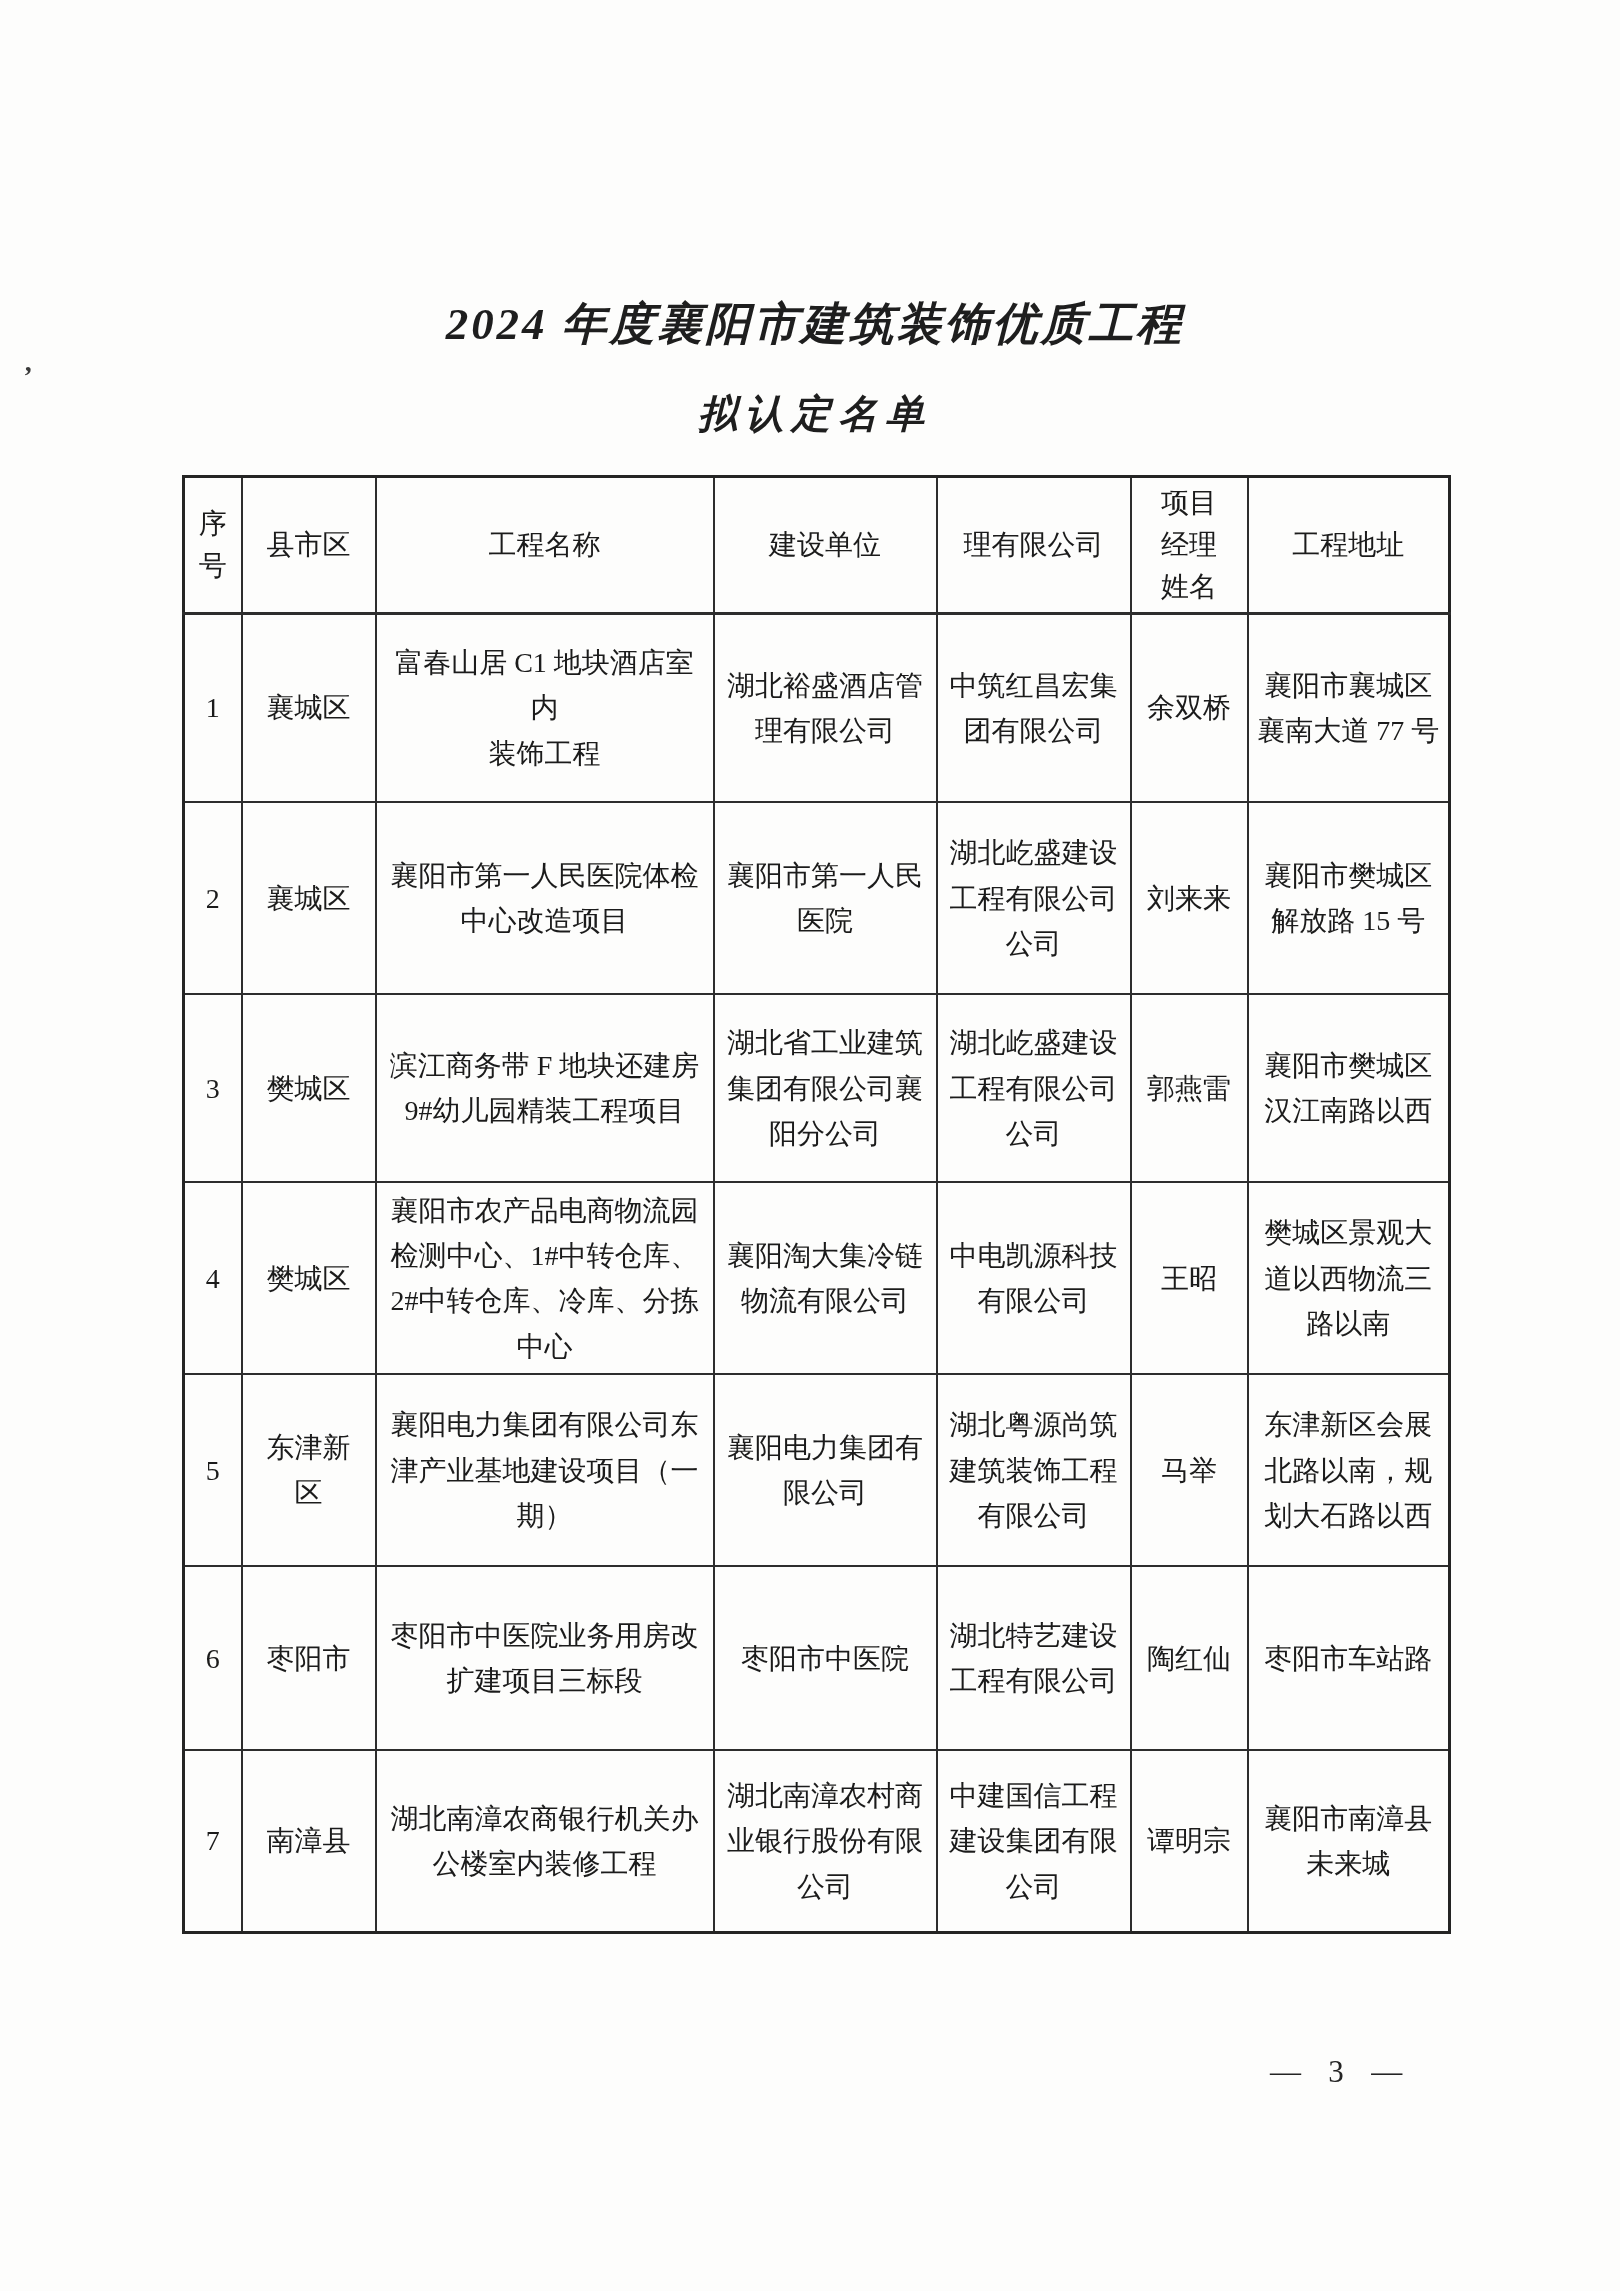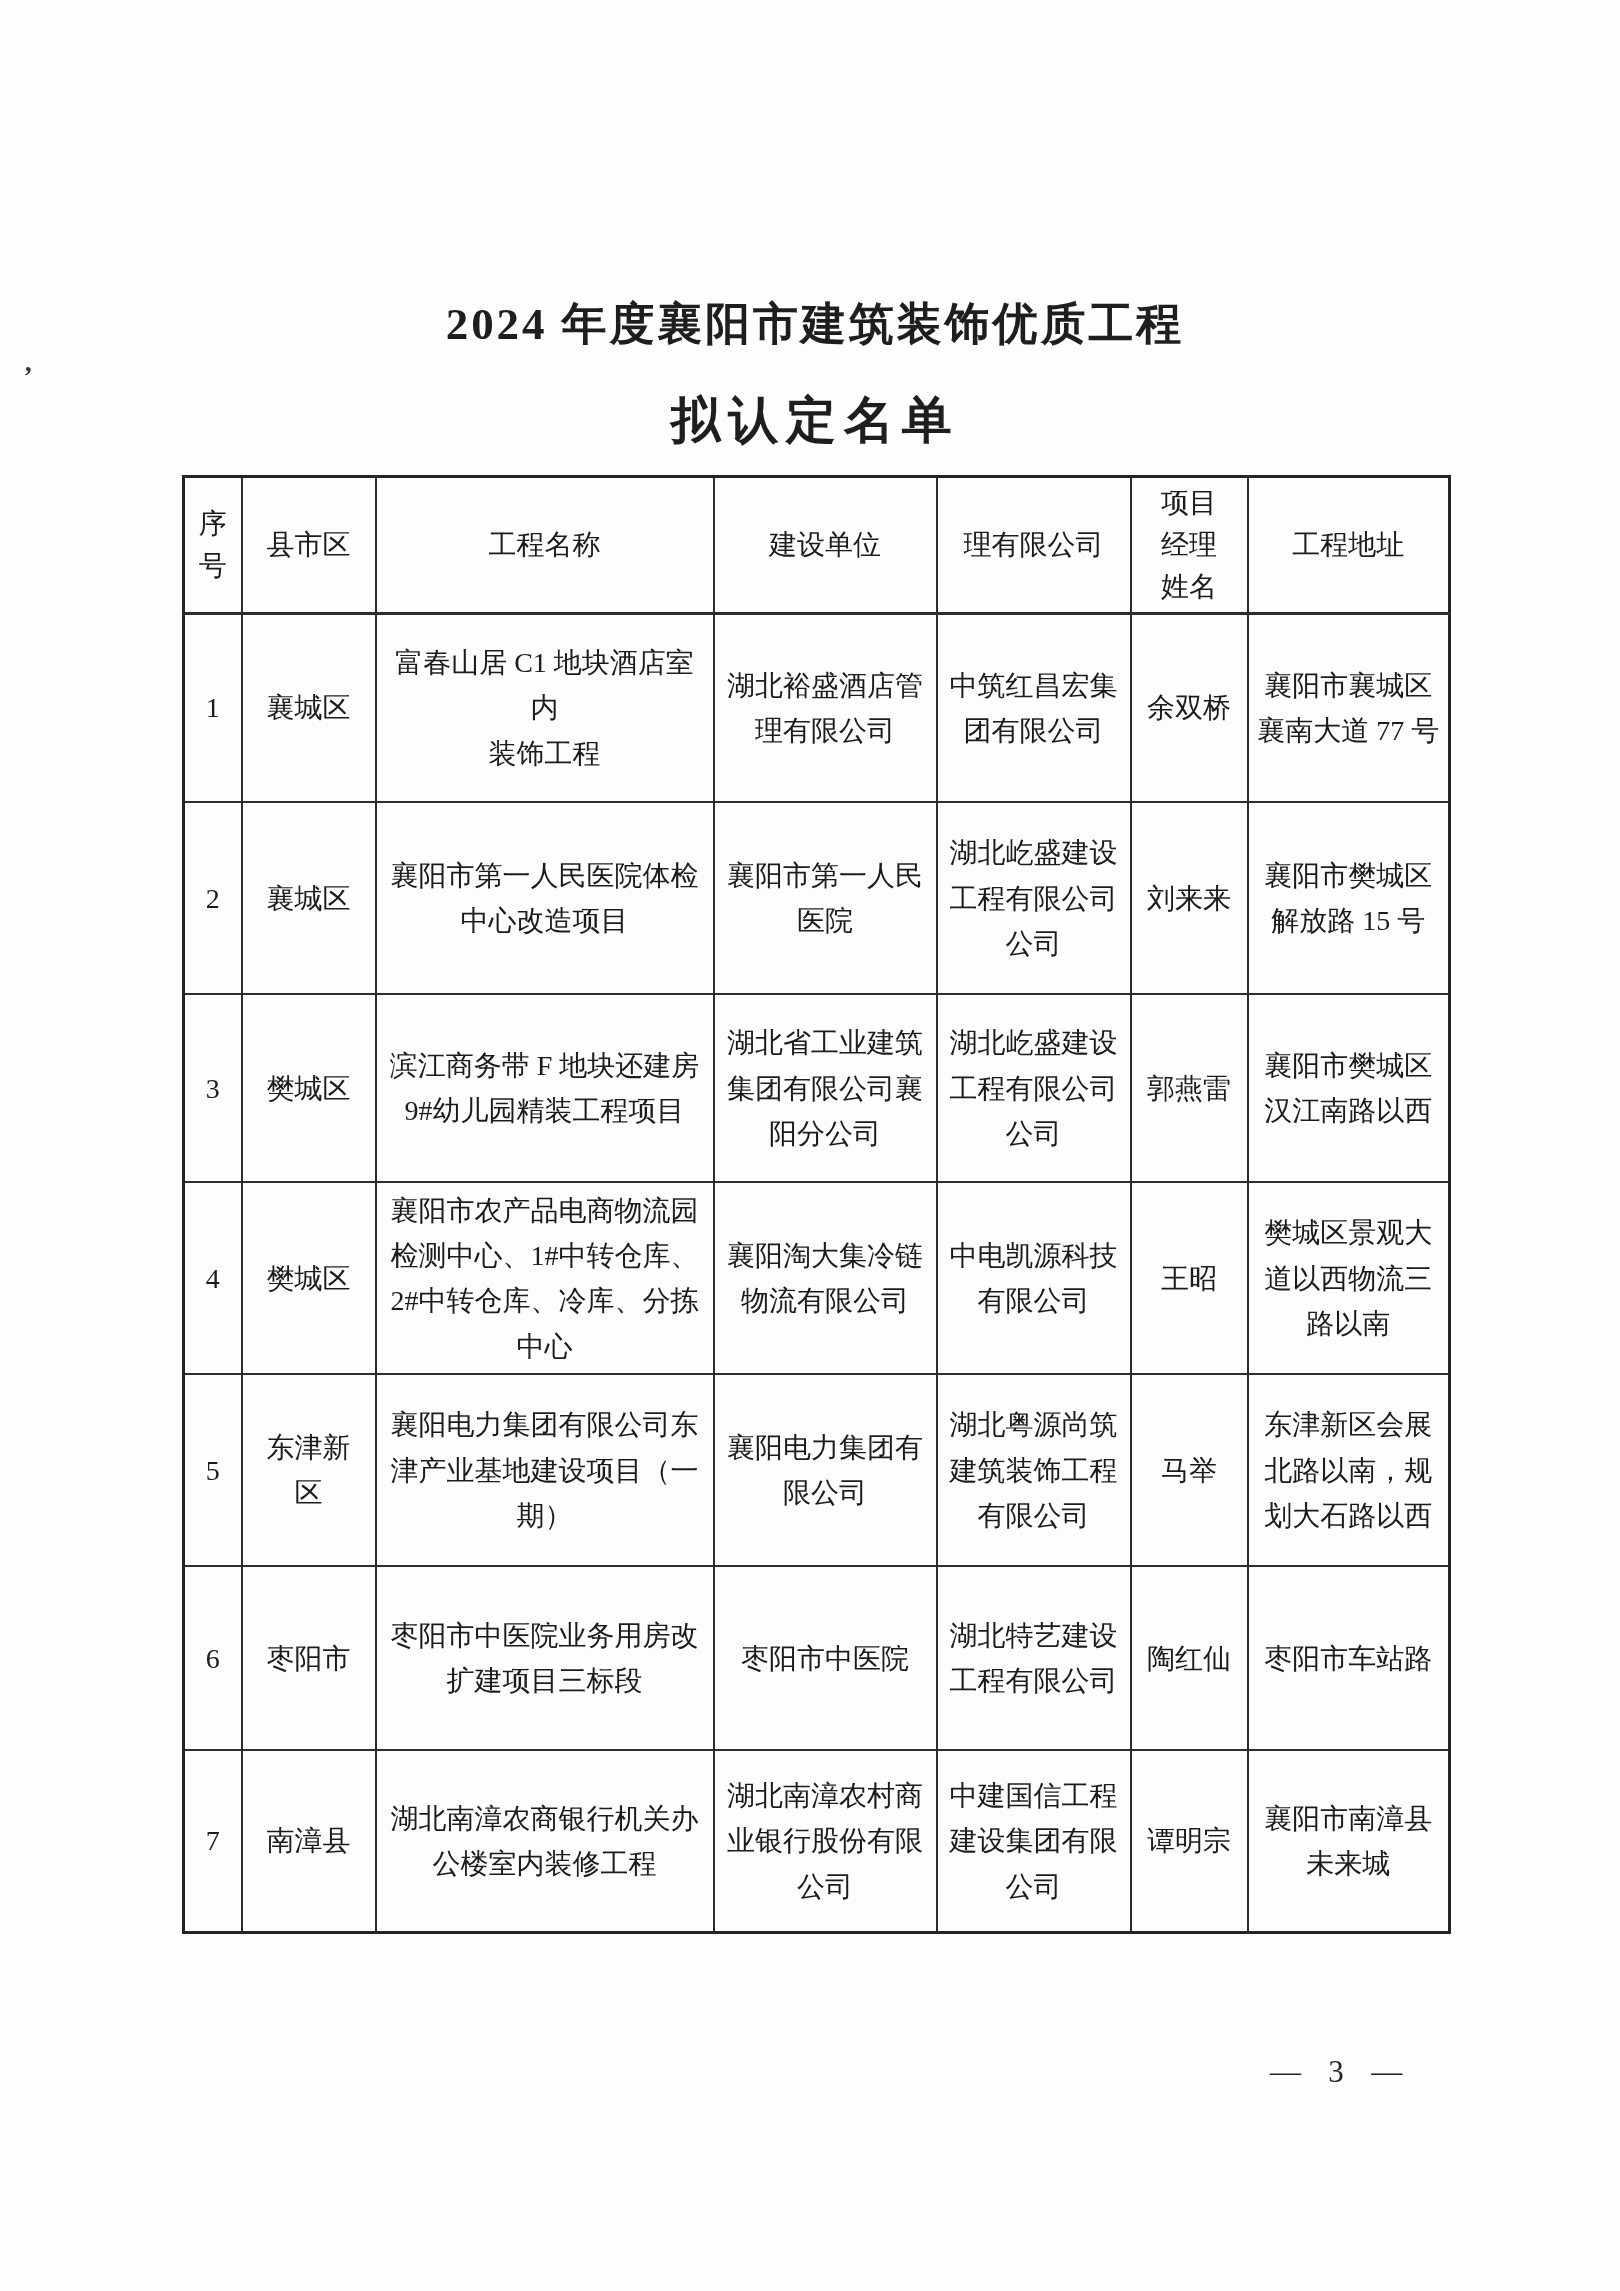--- a/index.html
+++ b/index.html
@@ -21,30 +21,31 @@
     font-size: 27.4px;
     color: #3a3a3a;
     font-weight: bold;
   }
   .titles {
     position: absolute;
     top: 294px;
     left: 182px;
     width: 1266px;
     text-align: center;
+    font-style: italic;
   }
   .title-line1 {
     font-size: 45px;
     font-weight: 700;
     letter-spacing: 2.9px;
     white-space: nowrap;
   }
   .title-line2 {
     margin-top: 33px;
-    font-size: 50px;
+    font-size: 39px;
     font-weight: 700;
     letter-spacing: 7.8px;
     white-space: nowrap;
   }
   table.doc-table {
     position: absolute;
     top: 475px;
     left: 182px;
     width: 1266px;
     border-collapse: collapse;

